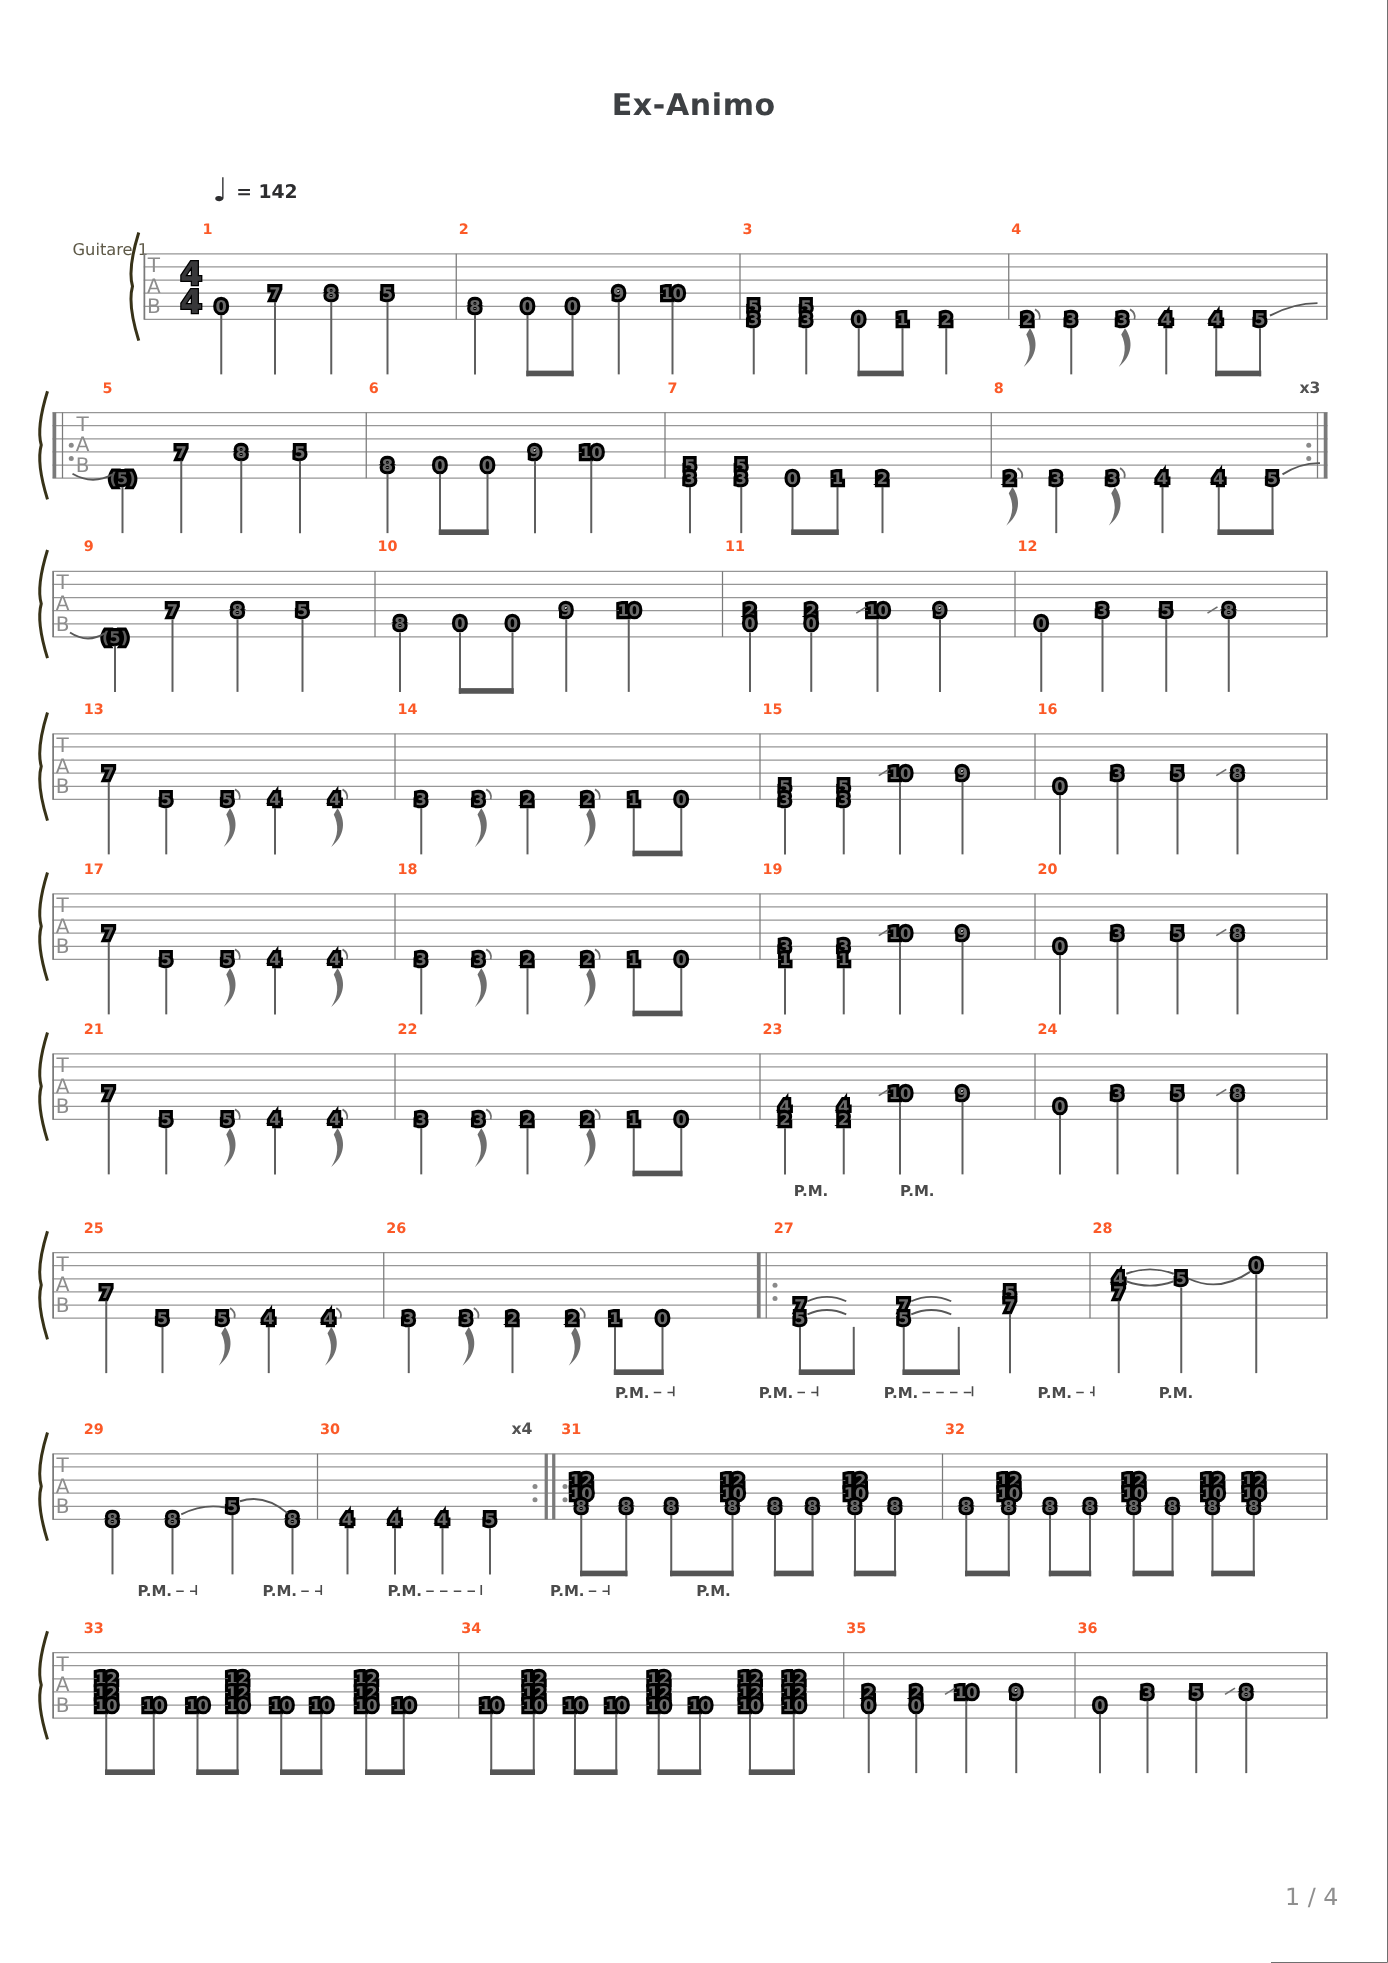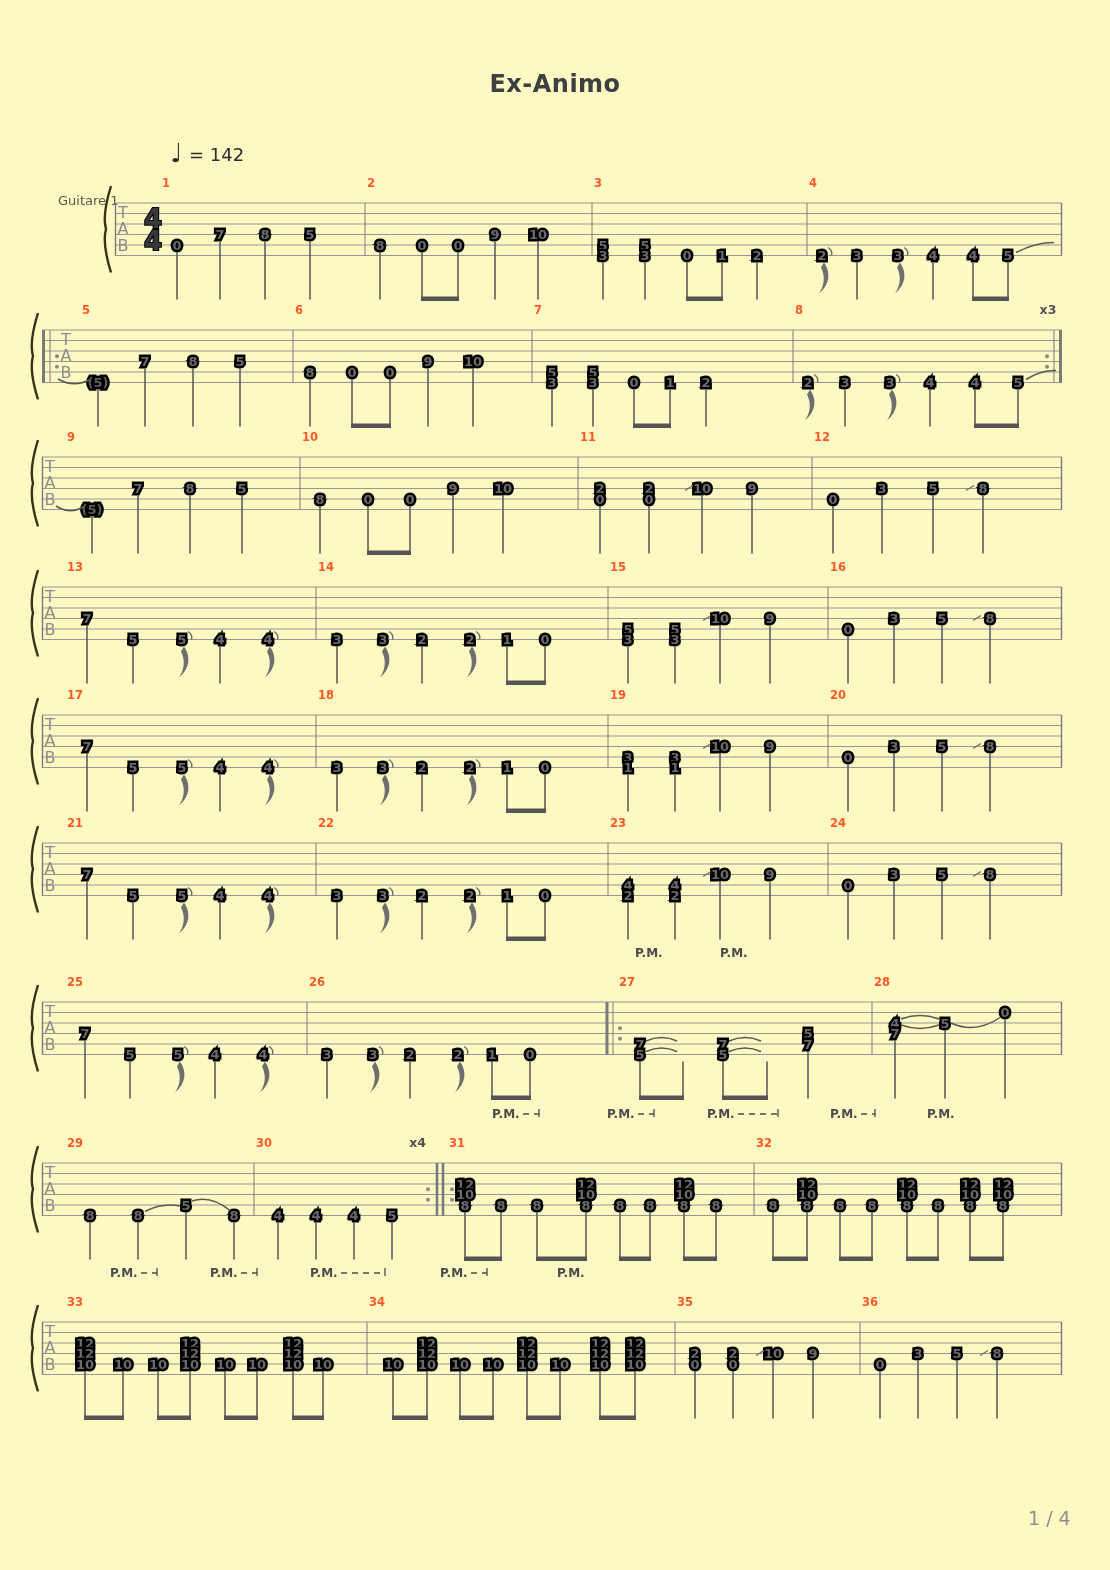--- a/index.html
+++ b/index.html
@@ -1,22 +1,22 @@
 <!DOCTYPE html>
 <html><head>
 <meta charset="utf-8">
 <style>
   html,body{margin:0;padding:0;background:#000;}
-  .page{position:relative;width:1110px;height:1570px;background:#fef9c3;overflow:hidden;
+  .page{position:relative;width:1110px;height:1570px;background:#ffffff;overflow:hidden;
         font-family:"DejaVu Sans",sans-serif;}
   .title{position:absolute;top:70px;left:0;width:1110px;text-align:center;
          font-size:24px;font-weight:bold;letter-spacing:0.5px;}
   .tempo{position:absolute;left:170px;top:138px;height:40px;}
   .tempo .glyph{position:absolute;left:0;top:2px;font-size:26px;line-height:1;}
-  .tempo .val{position:absolute;left:19px;top:6px;font-size:18px;font-weight:normal;white-space:nowrap;}
+  .tempo .val{position:absolute;left:19px;top:6px;font-size:15px;font-weight:bold;white-space:nowrap;}
   .track{position:absolute;left:58px;top:193px;font-size:13px;}
   .pagenum{position:absolute;left:1028px;top:1507px;font-size:19px;}
   #score{position:absolute;left:0;top:0;width:1110px;height:1570px;}
   #score svg{display:block;}
 </style>
 </head>
 <body>
 
 <div class="page">
   <div class="title" style="color: rgb(61, 64, 67);">Ex-Animo</div>

